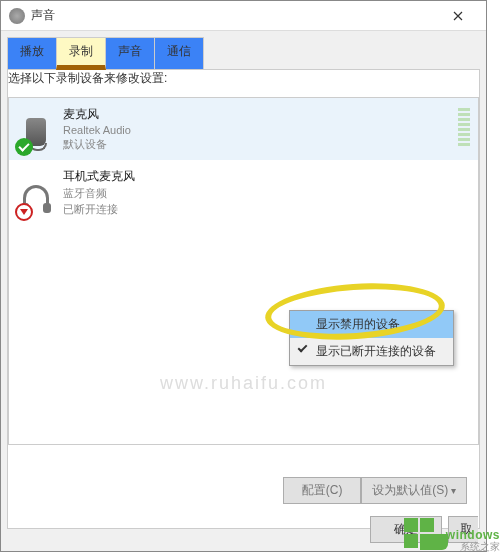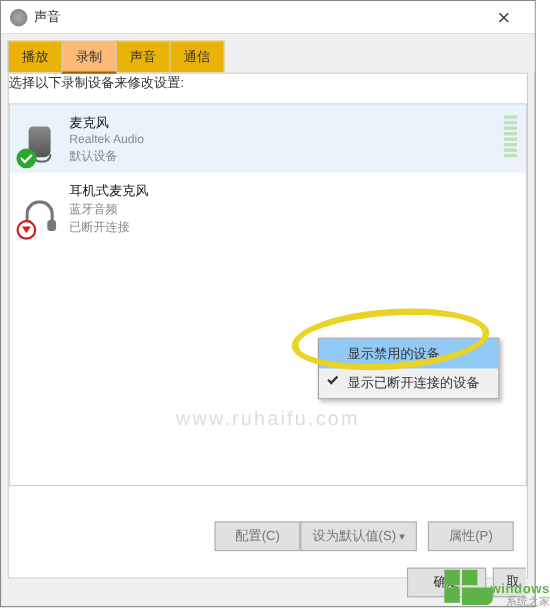--- a/index.html
+++ b/index.html
@@ -4,22 +4,22 @@
 <style>
 *{margin:0;padding:0;box-sizing:border-box;font-family:"Microsoft YaHei","Segoe UI",sans-serif;font-size:12px;color:#333}
 body{background:#fff;width:500px;height:554px;position:relative;overflow:hidden}
 .window{width:487px;height:552px;border:1px solid #888;background:#f0f0f0;position:relative}
 .titlebar{height:30px;background:#fff;display:flex;align-items:center;padding:0 8px;border-bottom:1px solid #ddd}
 .titlebar .icon{width:16px;height:16px;border-radius:50%;background:radial-gradient(circle,#aaa,#777);margin-right:6px}
 .titlebar .title{flex:1}
 .titlebar .close{width:40px;height:28px;display:flex;align-items:center;justify-content:center;cursor:default}
 .titlebar .close svg{width:10px;height:10px}
 .tabs{display:flex;padding:6px 6px 0 6px;background:#f0f0f0}
-.tab{padding:5px 12px;border:1px solid #ccc;border-bottom:none;background:#eab308;margin-right:-1px;position:relative}
-.tab.active{background:#fdba74;z-index:2;border-bottom:2px solid #a16207;margin-bottom:-1px}
+.tab{padding:5px 12px;border:1px solid #ccc;border-bottom:none;background:#3b82f6;margin-right:-1px;position:relative}
+.tab.active{background:#fef9c3;z-index:2;border-bottom:5px solid #a16207;margin-bottom:-1px}
 .tabcontent{margin:0 6px 6px 6px;background:#fff;border:1px solid #ccc;height:460px;position:relative}
 .instr{margin-bottom:10px;font-size:12px}
 .listbox{border:1px solid #ccc;height:348px;background:#fff;position:relative;overflow:hidden}
 .dev{display:flex;padding:8px 10px;align-items:flex-end}
 .dev.selected{background:#eaf3fb}
 .dev .micicon,.dev .headicon{width:34px;height:34px;position:relative;margin-right:10px}
 .mic{width:20px;height:28px;background:linear-gradient(#888,#555);border-radius:4px 4px 6px 6px;margin:0 auto;position:relative}
 .mic::after{content:"";position:absolute;bottom:-5px;left:3px;width:14px;height:6px;border:2px solid #666;border-top:none;border-radius:0 0 10px 10px}
 .badge{position:absolute;bottom:-4px;left:-4px;width:18px;height:18px;border-radius:50%;display:flex;align-items:center;justify-content:center}
 .badge.green{background:#2ba82b}
@@ -128,21 +128,20 @@
       </div>
 
       <div class="circle"></div>
       <div class="wmfaint">www.ruhaifu.com</div>
     </div>
 
     <div class="btnrow">
       <div class="btn">配置(C)</div>
       <div class="rightb">
         <div class="btn drop">设为默认值(S)</div>
-        <div class="btn">属性(P)</div>
       </div>
     </div>
   </div>
 
   <div class="dlgbtn">
     <div class="btn">确定</div>
     <div class="btn cut">取</div>
   </div>
 </div>
 

